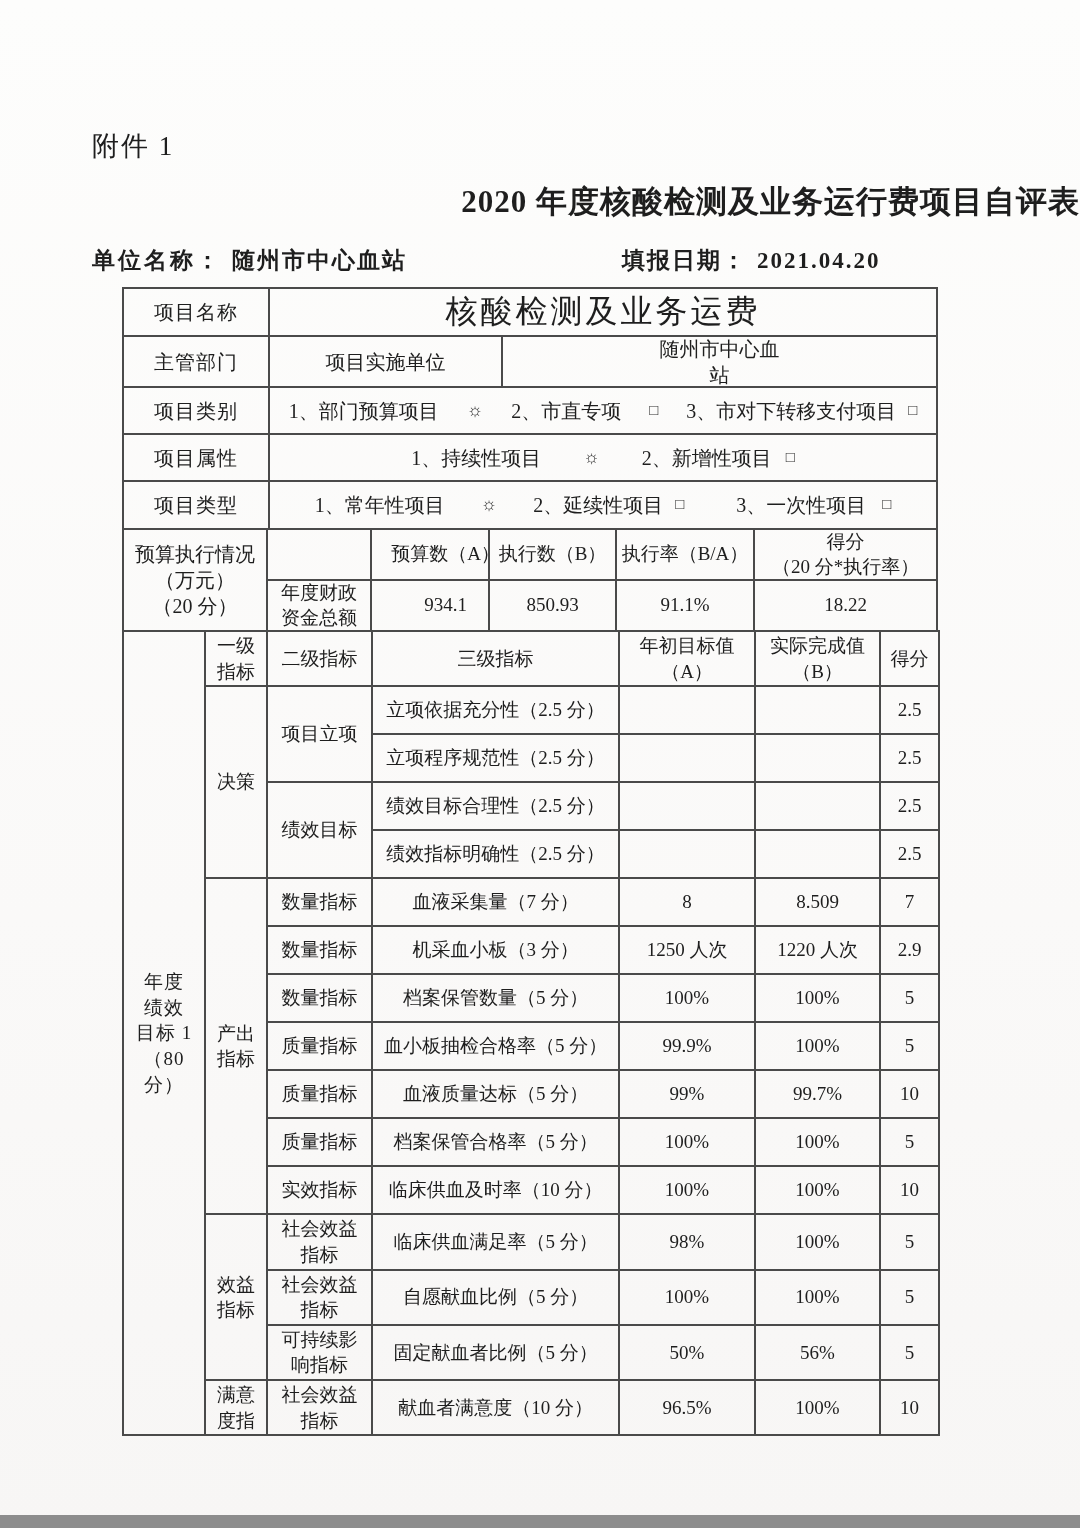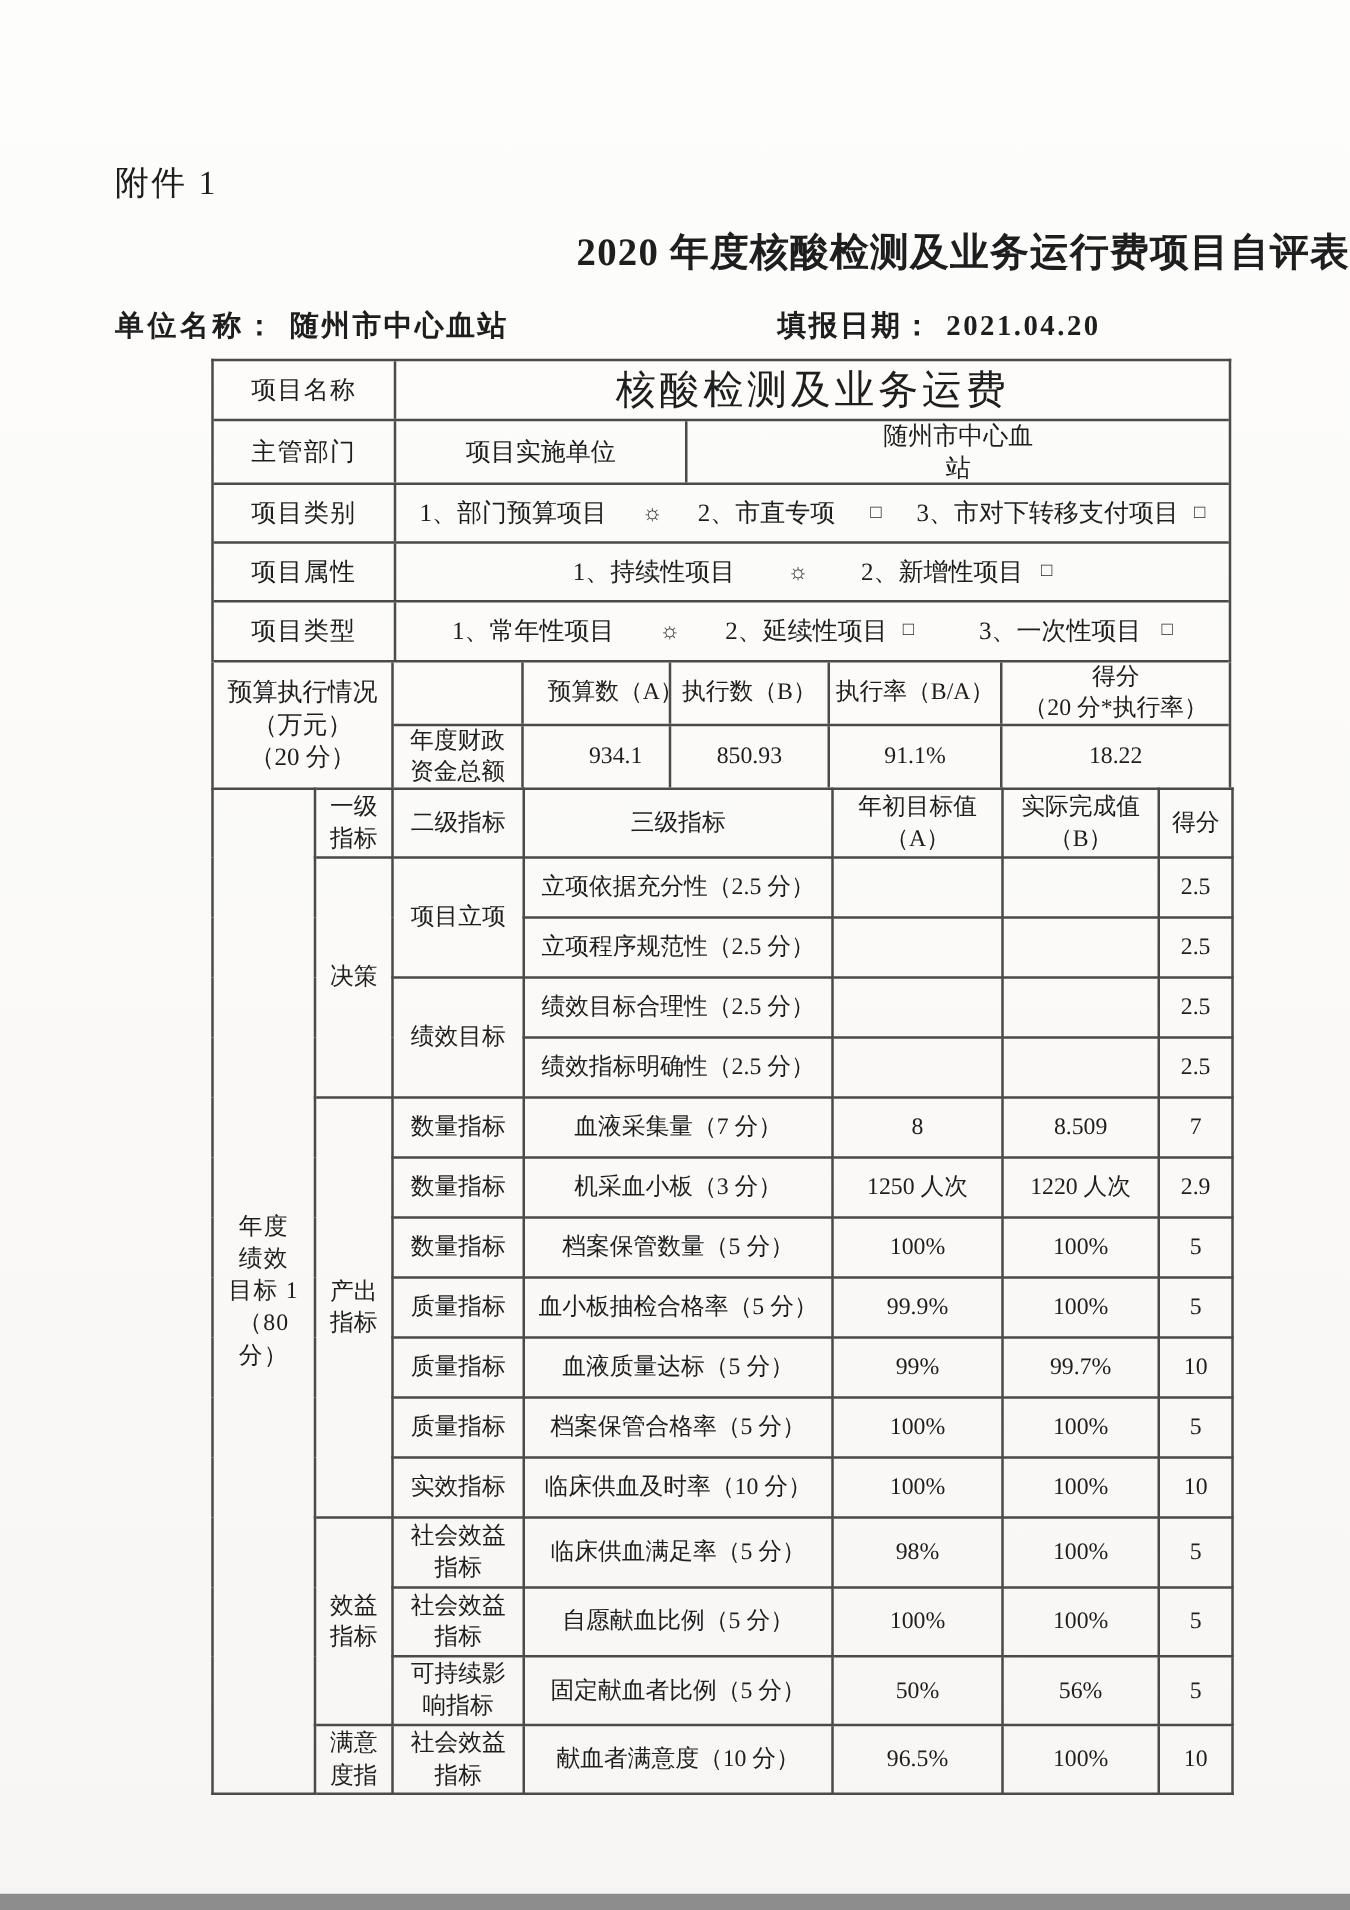--- a/index.html
+++ b/index.html
@@ -8,21 +8,21 @@
     background:linear-gradient(180deg,#fdfdfc 0%,#faf9f8 60%,#f7f6f5 100%);
     font-family:"Liberation Serif","DejaVu Serif",serif;color:#1e1e1e;
   }
   .attachment{position:absolute;left:92px;top:128px;font-size:27px;letter-spacing:2px;}
   .title{position:absolute;left:0;top:181px;width:100%;margin:0;text-align:right;
          font-size:31px;font-weight:bold;letter-spacing:1px;}
   .unit{position:absolute;left:92px;top:245px;font-size:23px;font-weight:600;letter-spacing:3px;}
   .date{position:absolute;left:622px;top:245px;font-size:23px;font-weight:600;letter-spacing:2px;}
   .unit .val,.date .val{margin-left:10px;letter-spacing:2px;}
 
-  .tblwrap{position:absolute;left:122px;top:287px;width:816px;box-sizing:border-box;margin-left:47px;}
+  .tblwrap{position:absolute;left:122px;top:287px;width:816px;box-sizing:border-box;}
   .secA{border:2px solid #4a4a4a;border-bottom:none;box-sizing:border-box;}
   .arow{display:flex;border-bottom:2px solid #4a4a4a;box-sizing:border-box;}
   .cell{display:flex;align-items:center;justify-content:center;text-align:center;
         box-sizing:border-box;font-size:20px;white-space:pre-line;line-height:1.3;padding:2px;}
   .arow .cell + .cell{border-left:2px solid #4a4a4a;}
   .lab{width:144px;flex:0 0 144px;letter-spacing:1px;}
   .big{font-size:32px;letter-spacing:3px;font-weight:500;}
   .flex1{flex:1 1 auto;}
   .mk{font-size:18px;color:#2a2a2a;}
   .bx{font-size:15px;color:#2a2a2a;}

